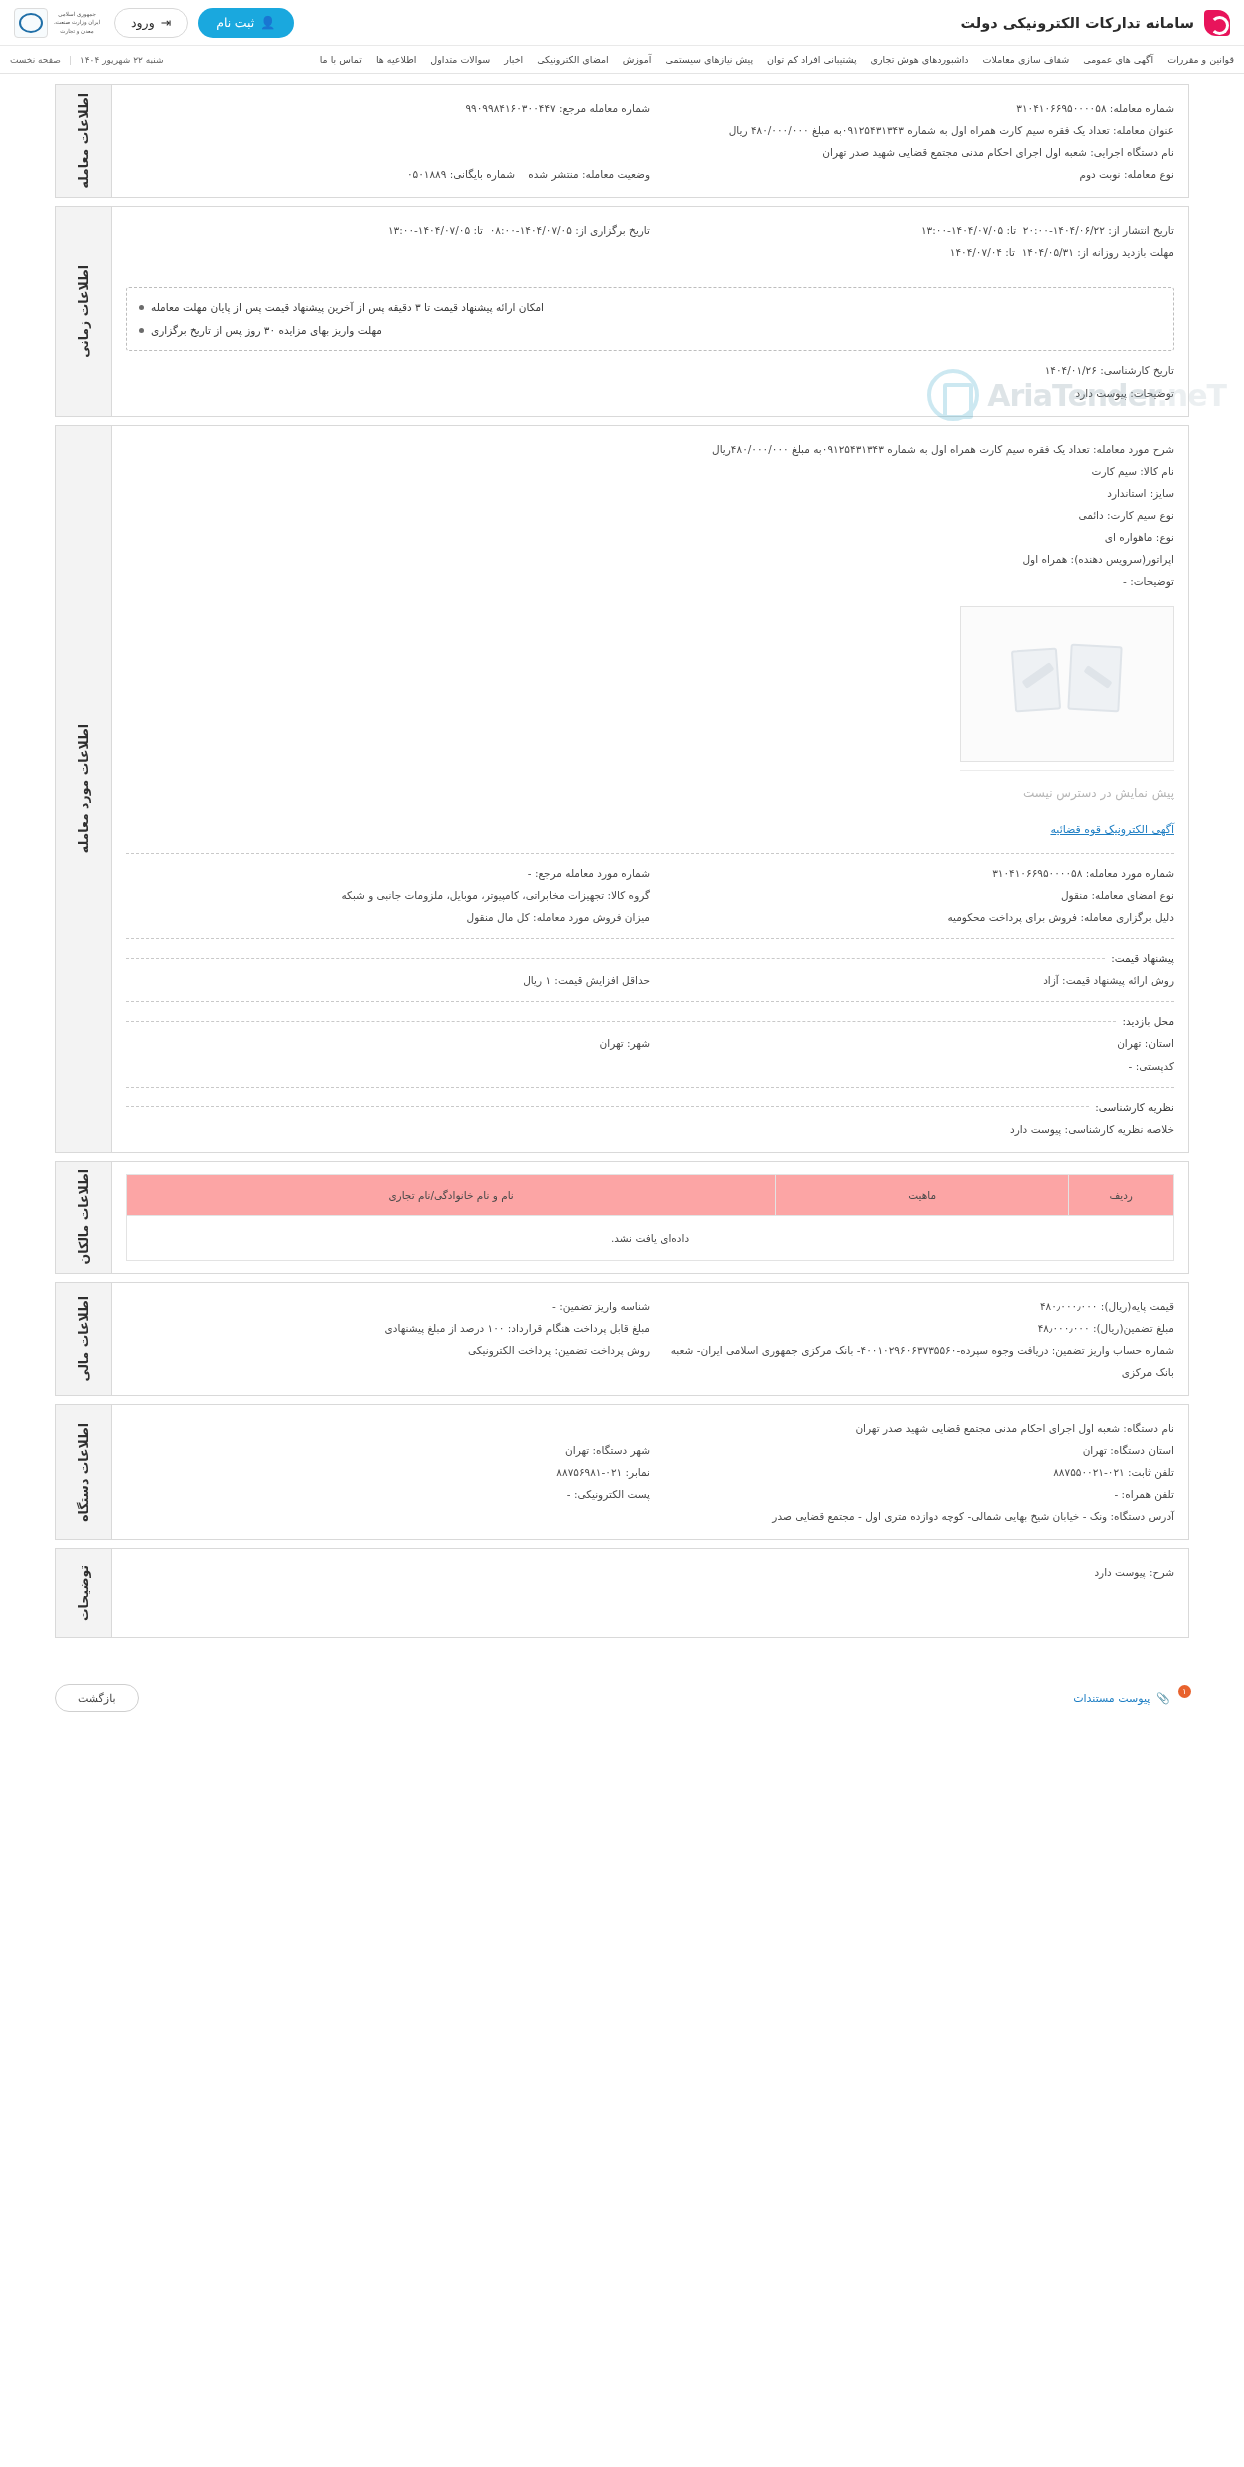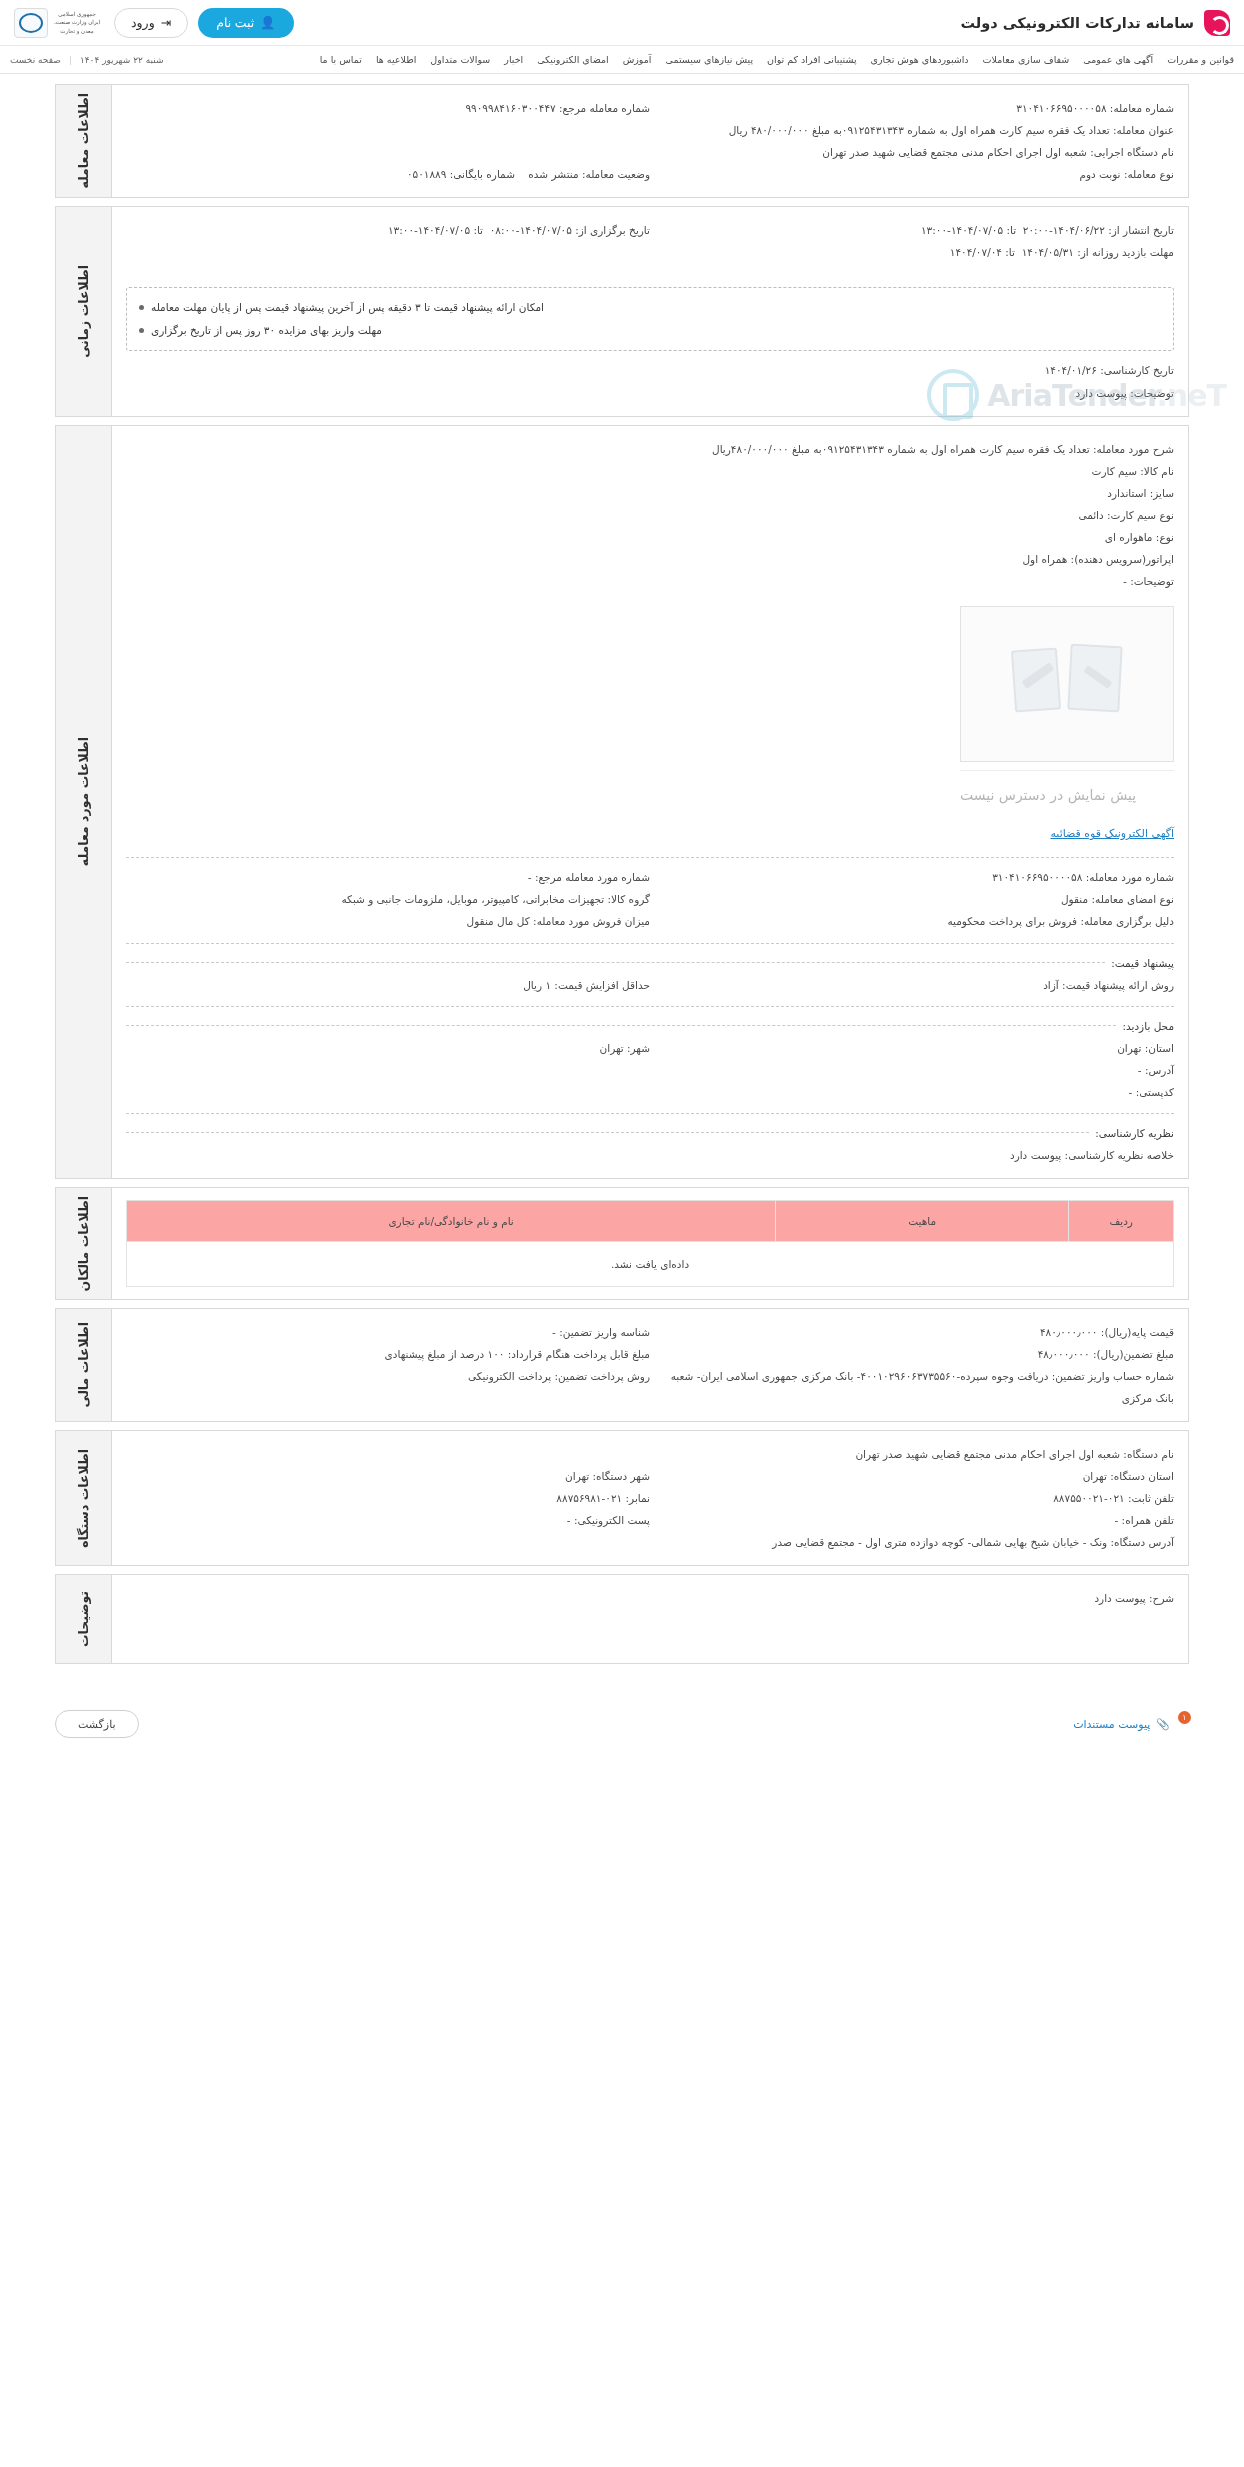--- a/index.html
+++ b/index.html
@@ -149,21 +149,21 @@
   .gavel .doc.b { right: 6px; top: 4px; width: 52px; height: 66px; transform: rotate(3deg); }
   .gavel .hammer {
     position:absolute; width:34px; height:9px; background:#dfe4e9; border-radius:2px;
     left: 14px; top: 30px; transform: rotate(-35deg);
   }
   .gavel .hammer2 {
     position:absolute; width:30px; height:8px; background:#dfe4e9; border-radius:2px;
     right: 14px; top: 32px; transform: rotate(35deg);
   }
   .preview-cap {
-    font-size: 14px; color: #b5b5b5; padding-top: 10px; text-align: left;
+    font-size: 12px; color: #b5b5b5; padding-top: 10px; text-align: right;
   }
   .preview-line { border-top: 1px solid #ececec; margin-top: 8px; }
 
   .ad-link { color: #1f7fc4; font-size: 11px; text-decoration: underline; display: inline-block; margin: 4px 0 2px 0; cursor: pointer;}
   .hr-dash { border-top: 1px dashed #c9c9c9; margin: 10px 0 8px 0; }
   .section-head { font-size: 10.5px; color: #3a3a3a; display: flex; align-items: center; gap: 6px; }
   .section-head .line { flex: 1; border-top: 1px dashed #c9c9c9; }
 
   
   .tbl { width: 100%; border-collapse: collapse; font-size: 10.5px; }
@@ -443,24 +443,20 @@
         <span>محل بازدید:</span>
         <span class="line"></span>
       </div>
       <div class="row2">
         <div><span class="lbl">استان:</span>
           <span class="val">تهران</span></div>
         <div><span class="lbl">شهر:</span>
           <span class="val">تهران</span></div>
       </div>
       <div>
-        <span class="lbl">آدرس:</span>
-        <span class="val">-</span>
-      </div>
-      <div>
         <span class="lbl">کدپستی:</span>
         <span class="val">-</span>
       </div>
 
       <div class="hr-dash"></div>
       <div class="section-head">
         <span>نظریه کارشناسی:</span>
         <span class="line"></span>
       </div>
       <div>

